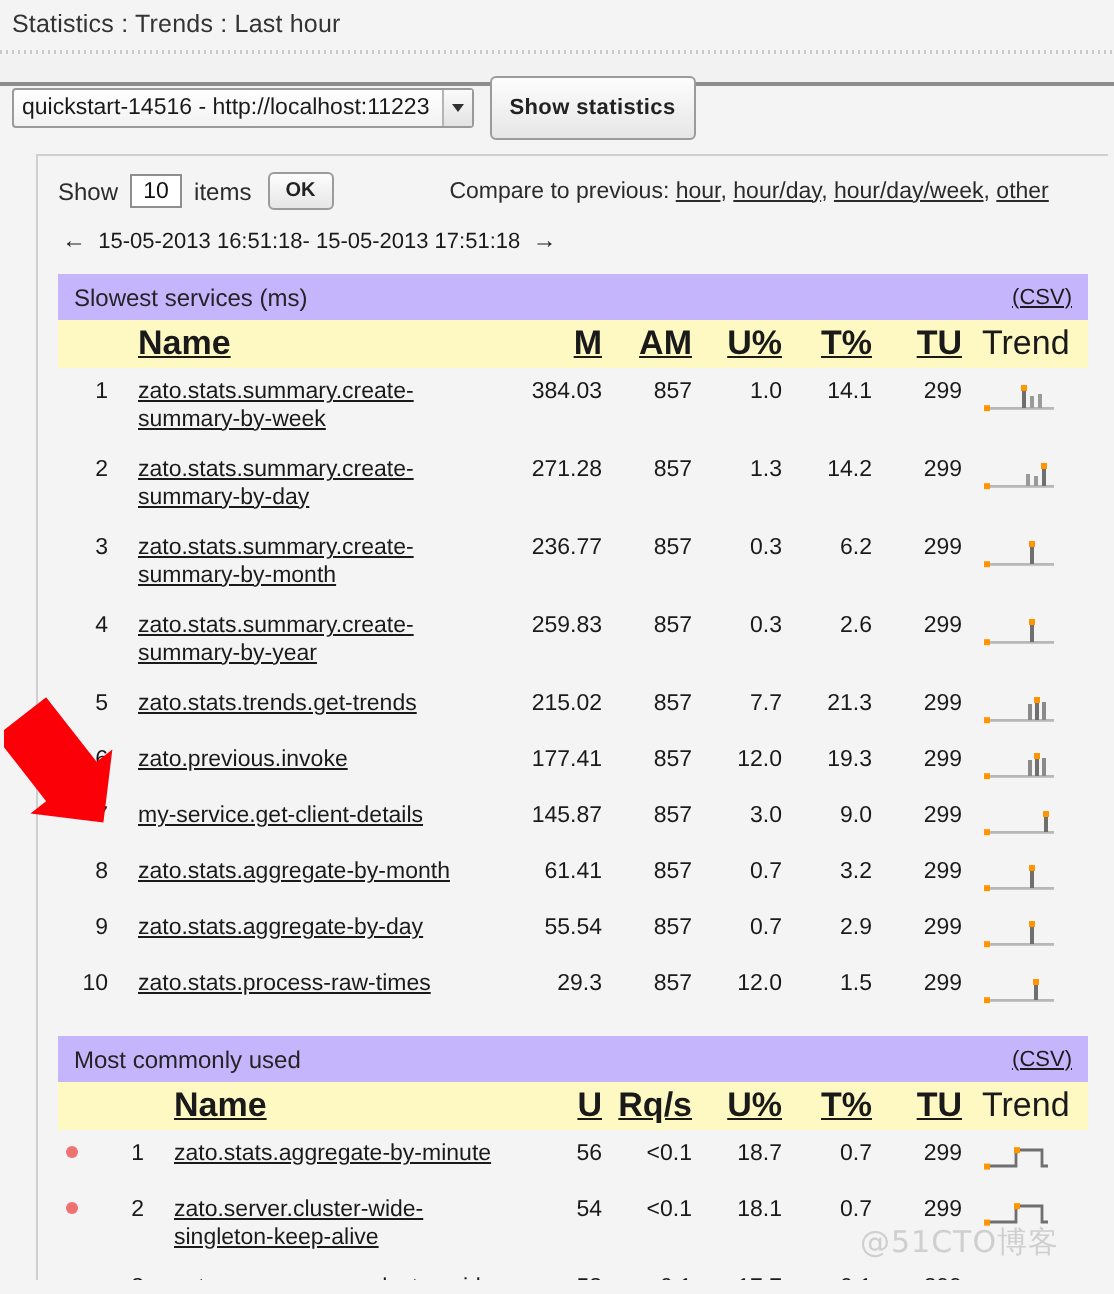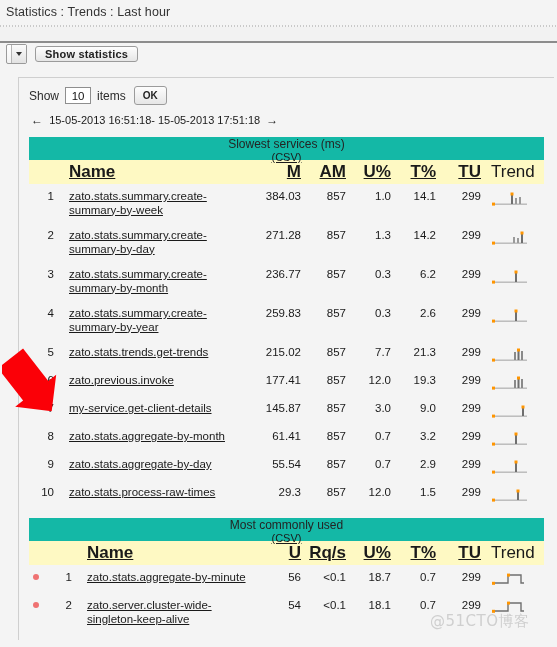--- a/index.html
+++ b/index.html
@@ -68,21 +68,21 @@
     display: flex; align-items: center; justify-content: center;
   }
   .caret {
     width: 0; height: 0;
     border-left: 3.5px solid transparent;
     border-right: 3.5px solid transparent;
     border-top: 4px solid #303030;
   }
   .btn {
     margin-left: 8px;
-    height: 16px;
+    height: 32px;
     padding: 0 9px;
     border: 1px solid #9b9b9b;
     border-radius: 3px;
     background: linear-gradient(to bottom,#fdfdfd 0%,#e6e6e6 100%);
     font-family: "Liberation Sans", sans-serif;
     font-size: 11px;
     font-weight: bold;
     color: #222;
     cursor: pointer;
     letter-spacing: 0.2px;
@@ -142,28 +142,27 @@
   .daterow {
     padding: 8px 0 10px 12px;
     font-size: 11px;
     color: #1a1a1a;
     white-space: nowrap;
   }
   .daterow .arr { color: #1a1a1a; font-size: 12px; }
   
   .section { margin: 0 10px 0 10px; }
   .sec-title {
-    background: #14b8a6;
+    background: #c4b5fd;
     height: 23px;
     display: flex; align-items: center; justify-content: space-between;
     padding: 0 8px 0 8px;
     font-size: 12px;
     color: #242424;
     box-sizing: border-box;
-    flex-direction: column;
   }
   .csv {
     font-size: 11px;
     color: #1b1b1b;
     text-decoration: underline;
     cursor: pointer;
   }
   table.stats {
     width: 100%;
     border-collapse: collapse;
@@ -244,34 +243,42 @@
 
 <div id="page">
 
   <div class="crumb">Statistics : Trends : Last hour</div>
   <div class="dotline"></div>
   <div class="topband"></div>
   <div class="solidline"></div>
 
   <div class="selrow">
     <div class="fakeselect">
+      <span class="seltext">quickstart-14516 - http://localhost:11223</span>
       <span class="arrowbox">
           <span class="caret"></span>
         </span>
     </div>
     <button class="btn">Show statistics</button>
   </div>
 
   <div class="panel">
 
     <div class="controls">
       <span class="lbl">Show</span>
       <input class="numinput" type="text" value="10" style="">
       <span class="lbl">items</span>
       <button class="okbtn">OK</button>
+      <span class="cmp">
+        <span>Compare to previous:</span>
+        <a>hour</a><span>,</span>
+        <a>hour/day</a><span>,</span>
+        <a>hour/day/week</a><span>,</span>
+        <a>other</a>
+      </span>
     </div>
 
     <div class="daterow">
       <span class="arr">←</span>
       &nbsp;<span>15-05-2013 16:51:18- 15-05-2013 17:51:18</span>
       &nbsp;<span class="arr">→</span>
     </div>
 
     <div class="section">
       <div class="sec-title">

